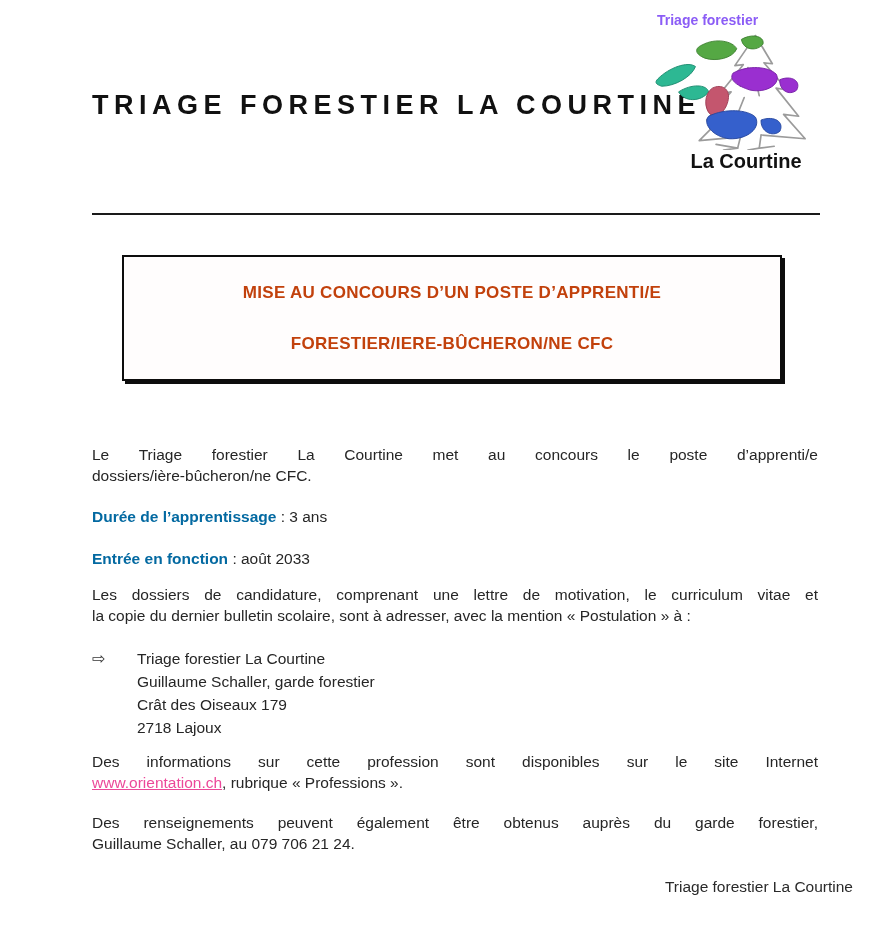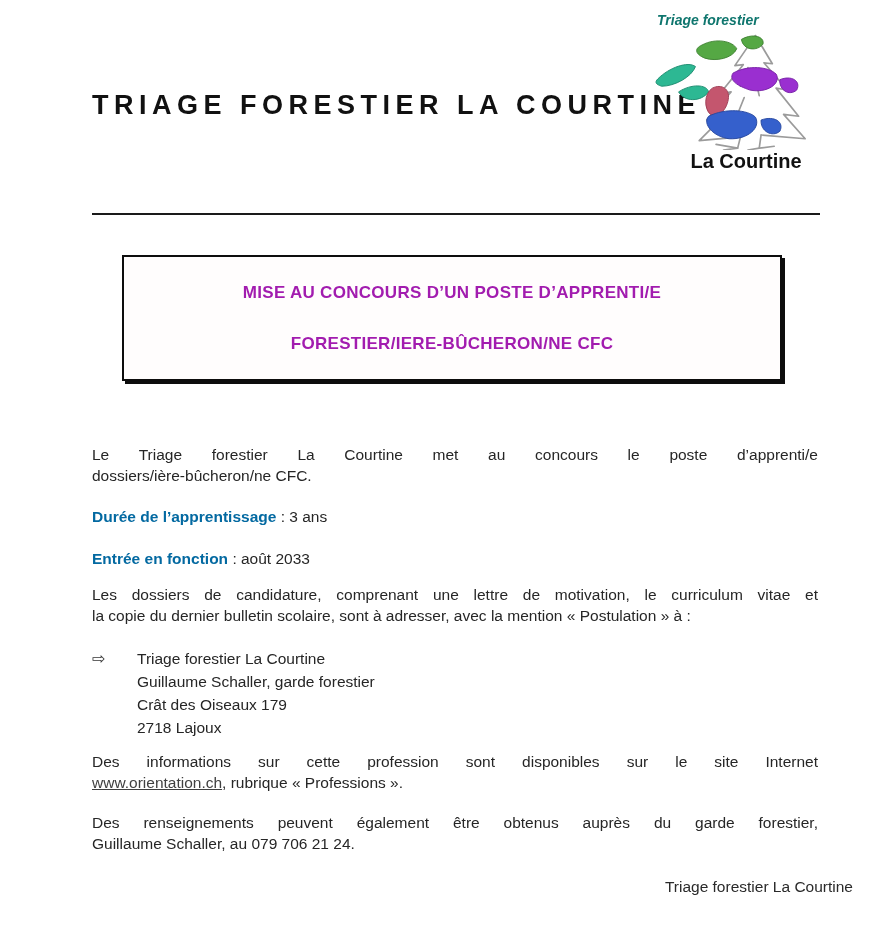--- a/index.html
+++ b/index.html
@@ -8,32 +8,32 @@
     position:relative; width:891px; height:931px; background:#ffffff;
     font-family:"Liberation Sans", sans-serif; color:#2a2a2a; overflow:hidden;
   }
   
   .brand-title {
     position:absolute; left:92px; top:90px;
     font-size:27px; font-weight:bold; color:#111;
     letter-spacing:5.5px; white-space:nowrap;
   }
   .logo-wrap { position:absolute; left:645px; top:12px; width:178px; }
-  .logo-top-label { font-size:14px; font-weight:bold; color:#0f766e; padding-left:12px;font-style:italic; }
+  .logo-top-label { font-size:14px; font-weight:bold; color:#8b5cf6; padding-left:12px; }
   .logo-art { display:block; margin-top:2px; }
   .logo-bottom-label { font-size:20px; font-weight:bold; color:#111; text-align:center; padding-left:24px; margin-top:0px; }
   .head-rule { position:absolute; left:92px; top:213px; width:728px; height:2px; background:#1a1a1a; }
   
   .notice-box {
     position:absolute; left:122px; top:255px; width:660px; height:126px;
     background:#fffdfd; border:2px solid #0d0d0d;
     box-shadow:3px 3px 0 0 #0d0d0d;
     text-align:center; padding-top:26px;
   }
-  .notice-line { font-size:17px; font-weight:bold; color:#a21caf; letter-spacing:0.3px; }
+  .notice-line { font-size:17px; font-weight:bold; color:#c2410c; letter-spacing:0.3px; }
   .notice-line + .notice-line { margin-top:31px; }
   
   .doc-body { position:absolute; left:92px; top:435px; width:726px; font-size:15.5px; line-height:21px; color:#262626;margin-top:9px; }
   .line { min-height:21px; }
   .jl { text-align:justify; text-align-last:justify; }
   .b  { font-weight:bold; color:#0369a1; }
   .p-intro    { margin-bottom:20px; }
   .p-duration { margin-bottom:21px; }
   .p-start    { margin-bottom:15px; }
   .p-dossiers { margin-bottom:21px; }
@@ -113,21 +113,21 @@
       <div class="address-lines">
         <div class="line">Triage forestier La Courtine</div>
         <div class="line">Guillaume Schaller, garde forestier</div>
         <div class="line">Crât des Oiseaux 179</div>
         <div class="line">2718 Lajoux</div>
       </div>
     </div>
 
     <div class="p-info">
       <div class="line jl">Des informations sur cette profession sont disponibles sur le site Internet</div>
-      <div class="line"><a class="doc-link" id="orientation-link" style="color: #404040;">www.orientation.ch</a><span>, rubrique « Professions ».</span></div>
+      <div class="line"><a class="doc-link" id="orientation-link" style="color: #ec4899;">www.orientation.ch</a><span>, rubrique « Professions ».</span></div>
     </div>
 
     <div class="p-contact">
       <div class="line jl">Des renseignements peuvent également être obtenus auprès du garde forestier,</div>
       <div class="line">Guillaume Schaller, au 079 706 21 24.</div>
     </div>
 
   </div>
 
   <div class="footer-note">Triage forestier La Courtine</div>

